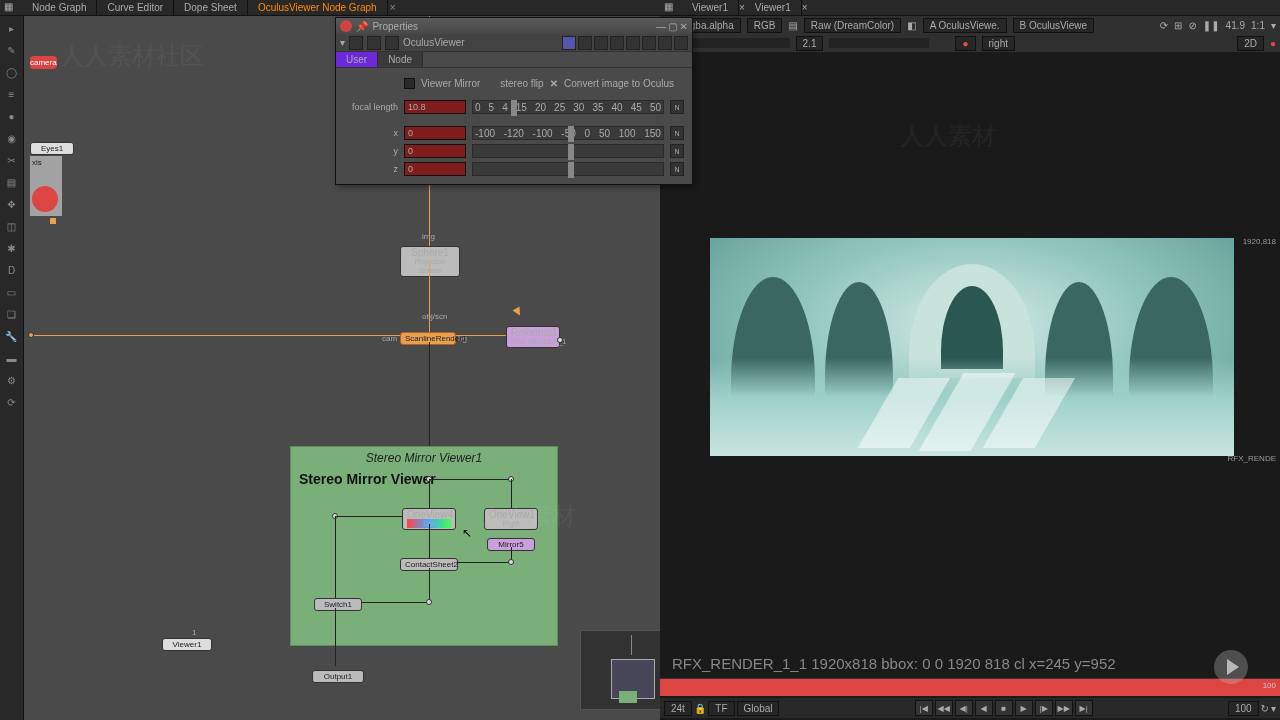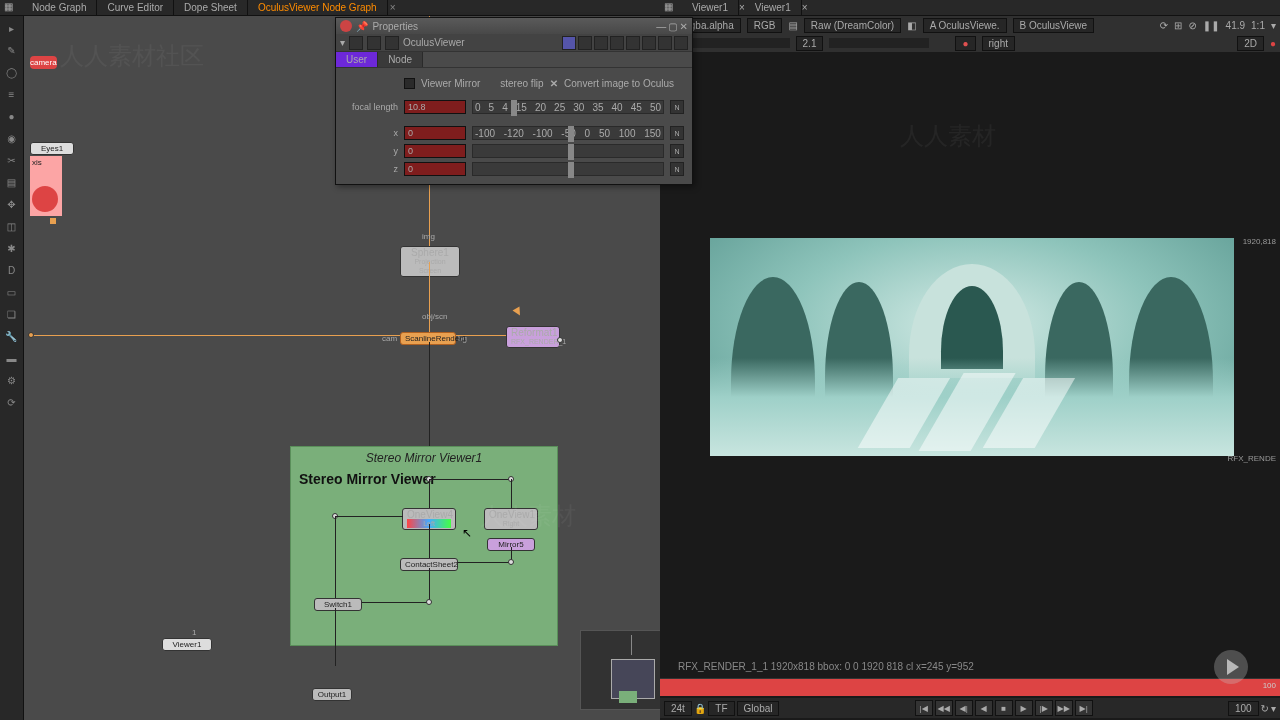--- a/index.html
+++ b/index.html
@@ -35,21 +35,21 @@
 .arrow-orange { position: absolute; width: 0; height: 0; border-left: 4px solid transparent; border-right: 4px solid transparent; border-top: 8px solid #e8a050; }
 
 
 .viewer-pane { position: absolute; left: 660px; top: 0; width: 620px; height: 720px; background: #1a1a1a; }
 .viewer-tabs { height: 16px; background: #282828; display: flex; }
 .viewer-toolbar { height: 18px; background: #303030; display: flex; align-items: center; gap: 6px; padding: 0 4px; font-size: 9px; }
 .viewer-toolbar2 { height: 18px; background: #303030; display: flex; align-items: center; gap: 6px; padding: 0 4px; font-size: 9px; }
 .dropdown { background: #262626; padding: 1px 6px; border: 1px solid #111; }
 .dropdown.red { color: #e05050; }
 .viewer-image { position: absolute; left: 50px; top: 238px; width: 524px; height: 218px; background: linear-gradient(180deg, #88bfb8 0%, #a8d4cc 30%, #7eb5ad 100%); overflow: hidden; }
-.viewer-info { position: absolute; bottom: 48px; left: 18px; font-size: 10px; color: #888; }
+.viewer-info { position: absolute; bottom: 48px; left: 12px; font-size: 15px; color: #888; }
 .timeline { position: absolute; bottom: 24px; left: 0; right: 0; height: 18px; background: linear-gradient(90deg, #d44 0%, #d44 100%); border-top: 1px solid #333; }
 .playback { position: absolute; bottom: 2px; left: 0; right: 0; height: 20px; display: flex; align-items: center; gap: 2px; padding: 0 4px; background: #282828; }
 .playbtn { width: 18px; height: 16px; background: #333; border: 1px solid #111; display: flex; align-items: center; justify-content: center; font-size: 8px; }
 
 
 .dialog { position: absolute; left: 335px; top: 17px; width: 358px; background: #4a4a4a; border: 1px solid #111; z-index: 100; box-shadow: 2px 2px 6px rgba(0,0,0,.4); }
 .dialog-title { height: 16px; background: linear-gradient(#5a5a5a,#484848); display: flex; align-items: center; padding: 0 4px; font-size: 10px; }
 .dialog-title-icons { margin-left: auto; display: flex; gap: 2px; }
 .dialog-header { height: 18px; background: #434343; display: flex; align-items: center; padding: 0 4px; gap: 4px; border-bottom: 1px solid #333; }
 .dialog-header .hbtn { width: 14px; height: 14px; background: #333; border: 1px solid #222; }
@@ -114,21 +114,21 @@
   <div class="tool">❏</div>
   <div class="tool">🔧</div>
   <div class="tool">▬</div>
   <div class="tool">⚙</div>
   <div class="tool">⟳</div>
 </div>
 
 <div class="nodegraph">
   <div class="camera-node" style="left:6px; top:40px;">camera</div>
   <div class="node" style="left:6px; top:126px; width:44px; background:#ddd;">Eyes1</div>
-  <div style="position:absolute; left:6px; top:140px; width:32px; height:60px; background:#fca5a5;">
+  <div style="position:absolute; left:6px; top:140px; width:32px; height:60px; background:#a3a3a3;">
      <div style="font-size:8px;color:#222;padding:2px;">xis</div>
      <div class="node-red" style="position:absolute;left:2px;top:30px;"></div>
   </div>
   <div style="position:absolute;left:26px;top:202px;width:6px;height:6px;background:#e8a050;"></div>
 
   <div class="wire wire-v wire-orange" style="left:405px; top:0; height:232px;"></div>
   <div style="position:absolute;left:398px;top:216px;font-size:8px;color:#aaa;">img</div>
   <div class="node" style="left:376px; top:230px; width:60px; line-height:9px;">
      <div>Sphere1</div>
      <div style="font-size:7px;">Projection Screen</div>
@@ -184,21 +184,21 @@
   <div class="dot" style="left:308px; top:497px;"></div>
   <div class="wire wire-h" style="left:311px; top:500px; width:68px;"></div>
   <div class="wire wire-v" style="left:311px; top:500px; height:86px;"></div>
   <div class="wire wire-v" style="left:405px; top:552px; height:32px;"></div>
   <div class="wire wire-h" style="left:338px; top:586px; width:68px;"></div>
   <div class="dot" style="left:402px; top:583px;"></div>
 
   <div class="node" style="left:290px; top:582px; width:48px;">Switch1</div>
 
   <div class="wire wire-v" style="left:311px; top:592px; height:58px;"></div>
-  <div class="node" style="left:288px; top:672px; width:40px;">Output1</div>
+  <div class="node" style="left:288px; top:654px; width:52px;">Output1</div>
 
   <div style="position:absolute;left:168px;top:612px;font-size:8px;color:#aaa;">1</div>
   <div class="node" style="left:138px; top:622px; width:50px; background:#ddd;">Viewer1</div>
 
   <div style="position:absolute;left:438px;top:510px;font-size:12px;color:#000;">↖</div>
 
   <div class="minimap">
     <div class="minimap-box" style="left:30px; top:28px; width:44px; height:40px;"></div>
     <div style="position:absolute;left:50px;top:4px;width:1px;height:20px;background:#888;"></div>
     <div style="position:absolute;left:38px;top:60px;width:18px;height:12px;background:#7aaf7a;"></div>

